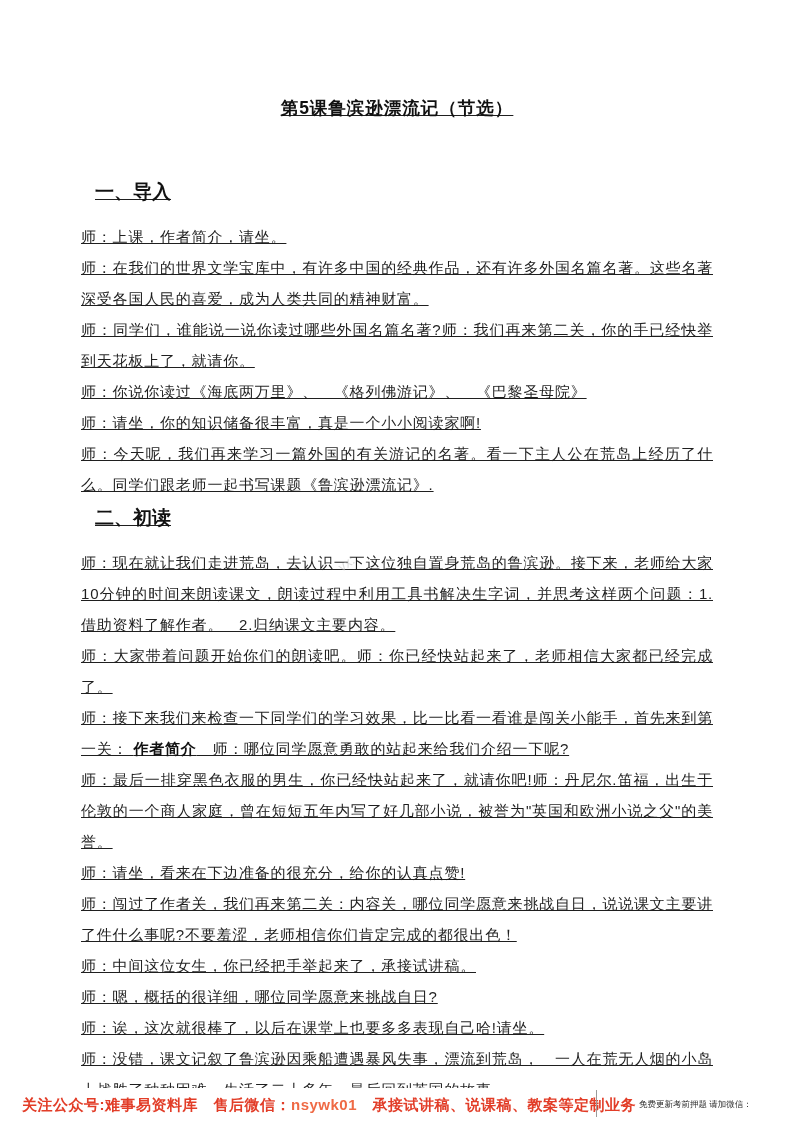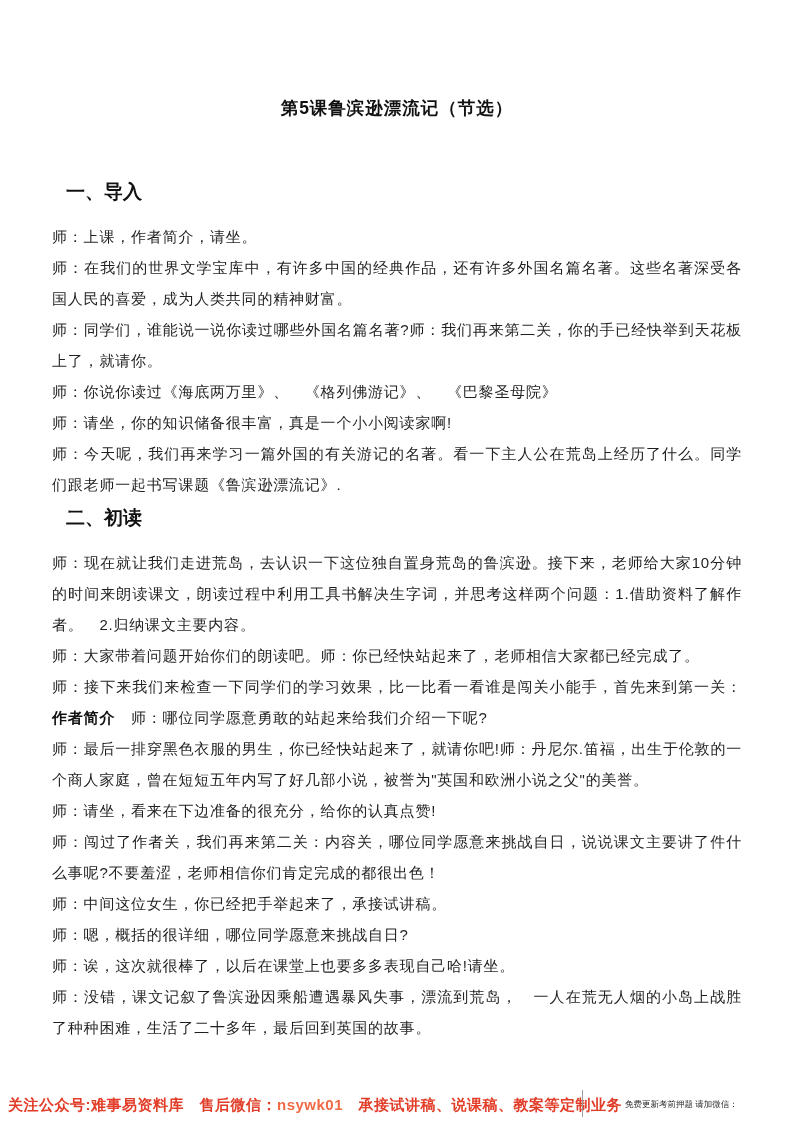--- a/index.html
+++ b/index.html
@@ -10,21 +10,22 @@
   .page {
     position: relative;
     width: 794px;
     height: 1122px;
     background: #ffffff;
     font-family: "Liberation Sans", "DejaVu Sans", sans-serif;
     color: #1f1f1f;
     overflow: hidden;
   }
   .content {
-    padding: 0 52px;
+    padding: 0 81px;
+    text-decoration: underline;
   }
   .doc-title {
     margin: 96px 0 0 0;
     text-align: center;
     font-size: 17.5px;
     font-weight: bold;
     letter-spacing: 1px;
     color: #111111;
   }
   .section-heading {
@@ -57,21 +58,21 @@
     left: 338px;
     top: 556px;
     transform: rotate(-35deg);
     color: #bdbdbd;
     opacity: 0.55;
     font-size: 13px;
     pointer-events: none;
   }
   .footer {
     position: absolute;
-    left: 0;
+    left: 14px;
     bottom: 0;
     width: 638px;
     height: 34px;
     background: #ffffff;
   }
   .footer-left {
     position: absolute;
     left: 8px;
     bottom: 7px;
     font-size: 15px;

